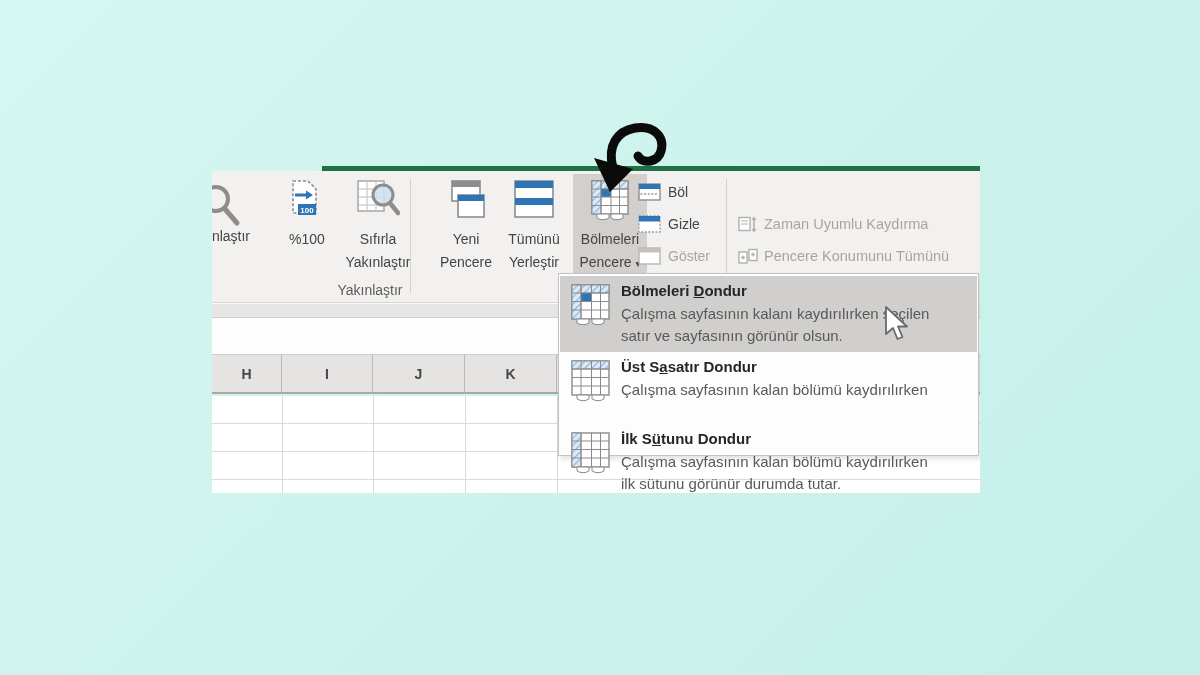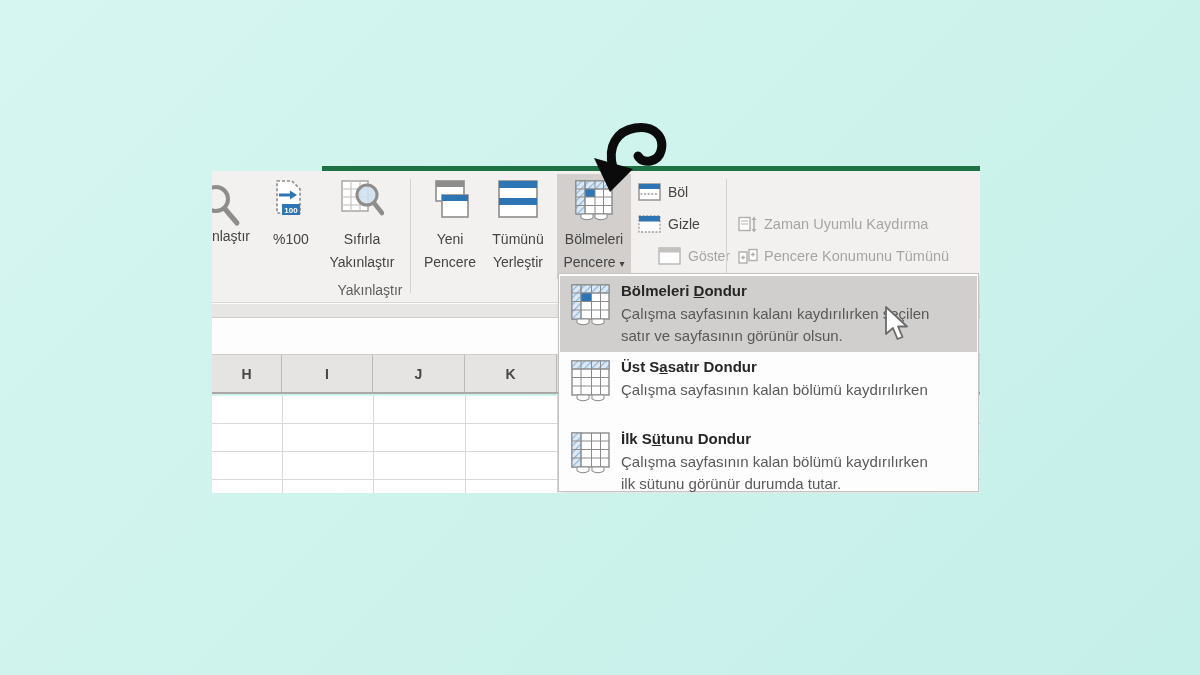--- a/index.html
+++ b/index.html
@@ -20,35 +20,35 @@
   .fbar{position:absolute;left:0;top:151px;width:768px;height:38px;background:#fdfdfd;
         border-top:1px solid #cfcdcb;border-bottom:1px solid #cfcdcb;}
   .headers{position:absolute;left:0;top:189px;width:768px;height:39px;background:#e5e4e2;
            border-bottom:2px solid #aaa8a6;display:flex;}
   .hcell{position:relative;height:100%;display:flex;align-items:center;justify-content:center;
          font-size:14px;font-weight:600;color:#474747;border-right:1px solid #bcbab8;}
   .grid{position:absolute;left:0;top:230px;width:768px;height:97px;background:#ffffff;}
   .gline-h{position:absolute;left:0;width:768px;height:1px;background:#d9d9d9;}
   .gline-v{position:absolute;top:0;width:1px;height:97px;background:#d9d9d9;}
 
-  .bigbtn{position:absolute;top:3px;height:98px;text-align:center;}
+  .bigbtn{position:absolute;top:3px;height:98px;text-align:center;margin-left:16px;}
   .bigbtn .bicon{position:absolute;top:6px;left:50%;transform:translateX(-50%);}
   .bigbtn .lbl{position:absolute;top:54px;left:0;width:100%;font-size:14px;line-height:23px;color:var(--c-text_dark);}
   .bigbtn.pressed{background:var(--c-button_pressed_bg);height:105px;}
   .caret{font-size:10px;color:var(--c-text_dark);}
   .divider{position:absolute;top:8px;width:1px;height:114px;background:#d4d2cf;}
   .grouplabel{position:absolute;top:111px;left:116px;width:84px;text-align:center;
               font-size:14px;color:#5e5d5b;}
   .smallbtn{position:absolute;left:426px;height:24px;display:flex;align-items:center;gap:7px;
             font-size:14px;color:var(--c-text_dark);}
   .rrow{position:absolute;left:526px;height:24px;display:flex;align-items:center;gap:6px;
         font-size:14.5px;color:var(--c-text_disabled);}
-  .disabled{color:var(--c-text_disabled);margin-left:20px;}
-
-  .menu{position:absolute;left:346px;top:107px;width:421px;height:219px;background:var(--c-menu_bg);
+  .disabled{color:var(--c-text_disabled);}
+
+  .menu{position:absolute;left:346px;top:107px;width:421px;height:183px;background:var(--c-menu_bg);
         border:1px solid #c5c3c1;box-shadow:2px 3px 5px rgba(0,0,0,.12);}
   .mi{position:absolute;left:1px;width:417px;padding:5px 6px 0 61px;cursor:default;}
   .mi .micon{position:absolute;left:11px;top:8px;}
   .mi.hl{background:var(--c-menu_highlight_bg);}
   .mtitle{font-size:15px;font-weight:bold;color:var(--c-menu_title);line-height:20px;}
   .mdesc{font-size:15px;color:var(--c-menu_desc);line-height:22px;margin-top:2px;}
   .accel{text-decoration:underline;}
 
   .cutlabel{position:absolute;left:-8px;top:57px;width:46px;text-align:right;font-size:14px;color:var(--c-text_dark);}
   .annot{position:absolute;left:583px;top:118px;}

